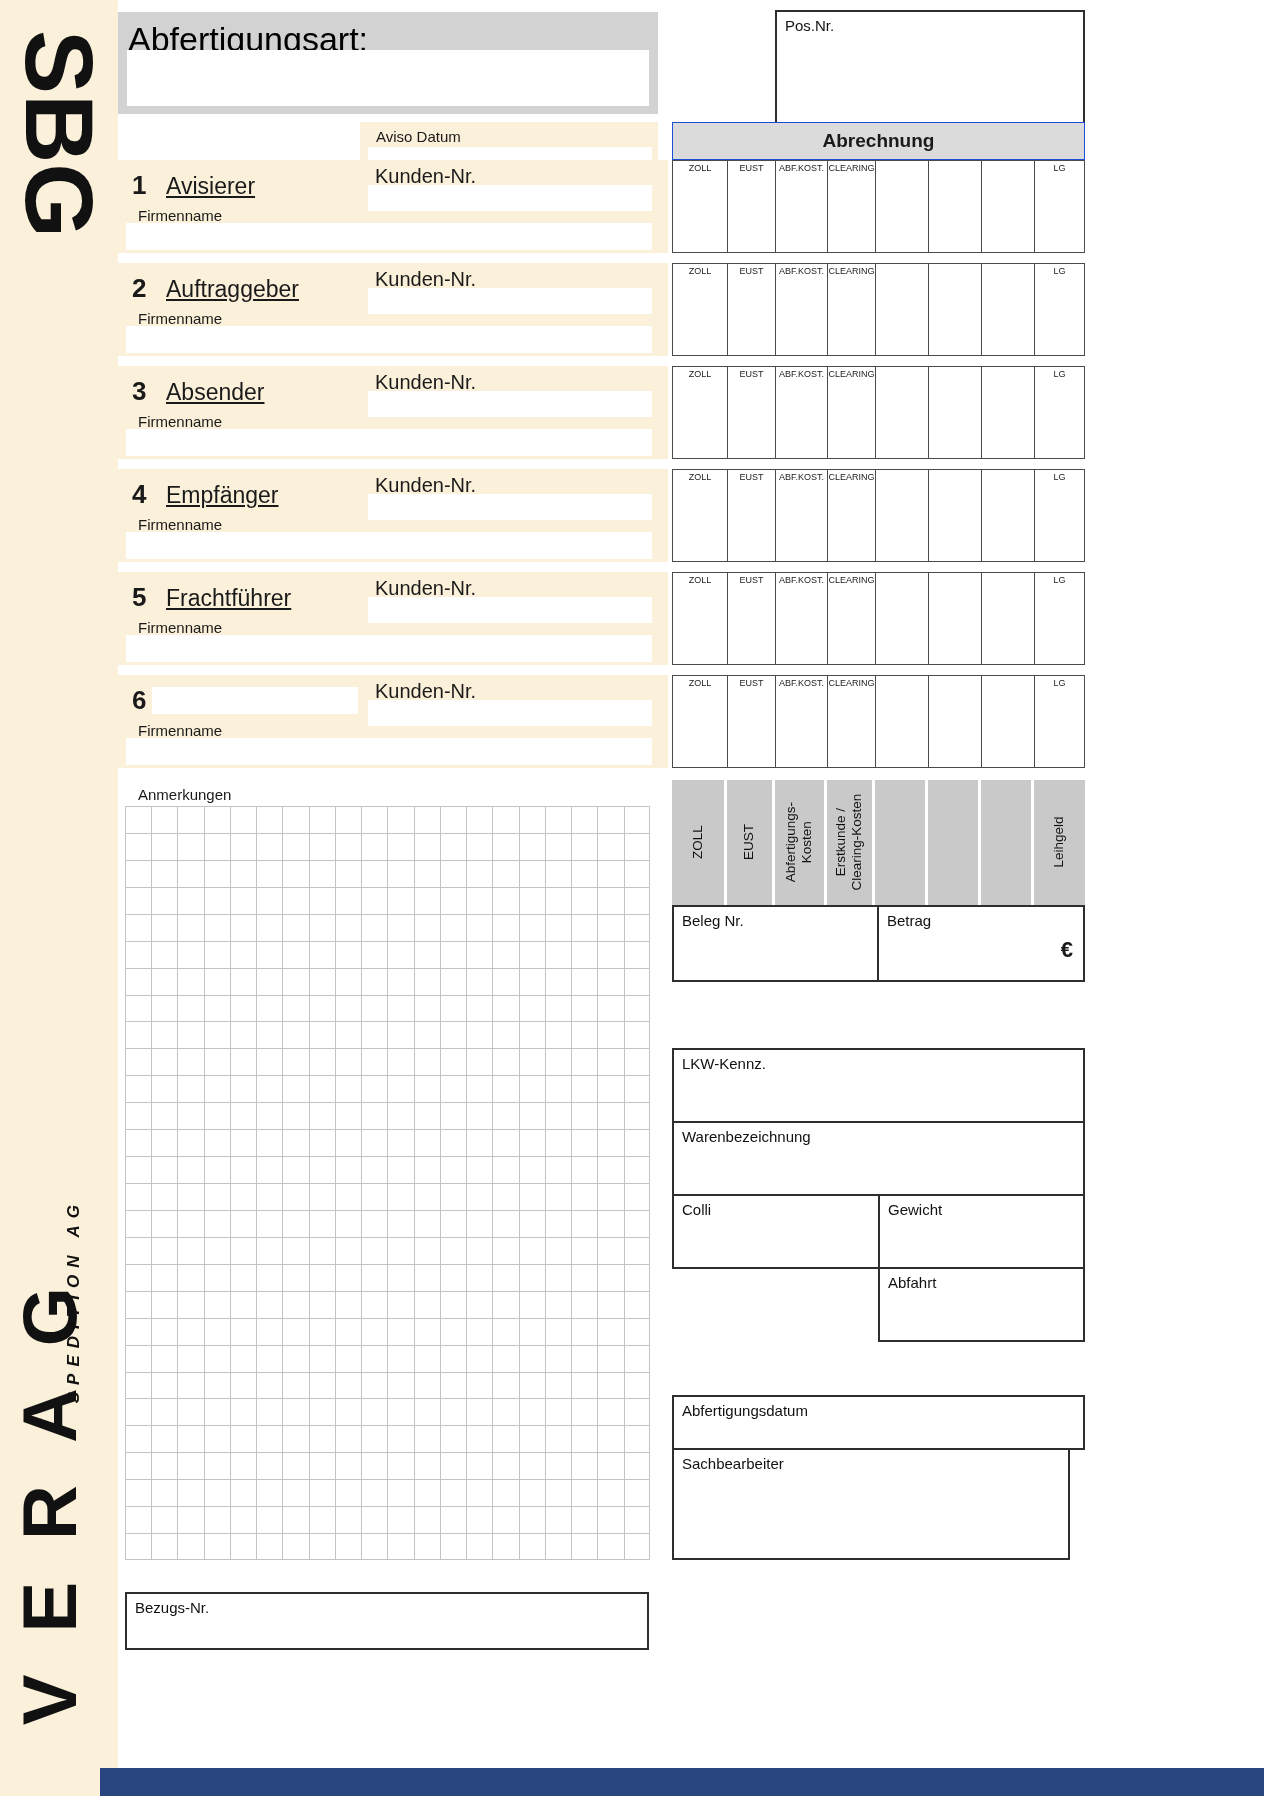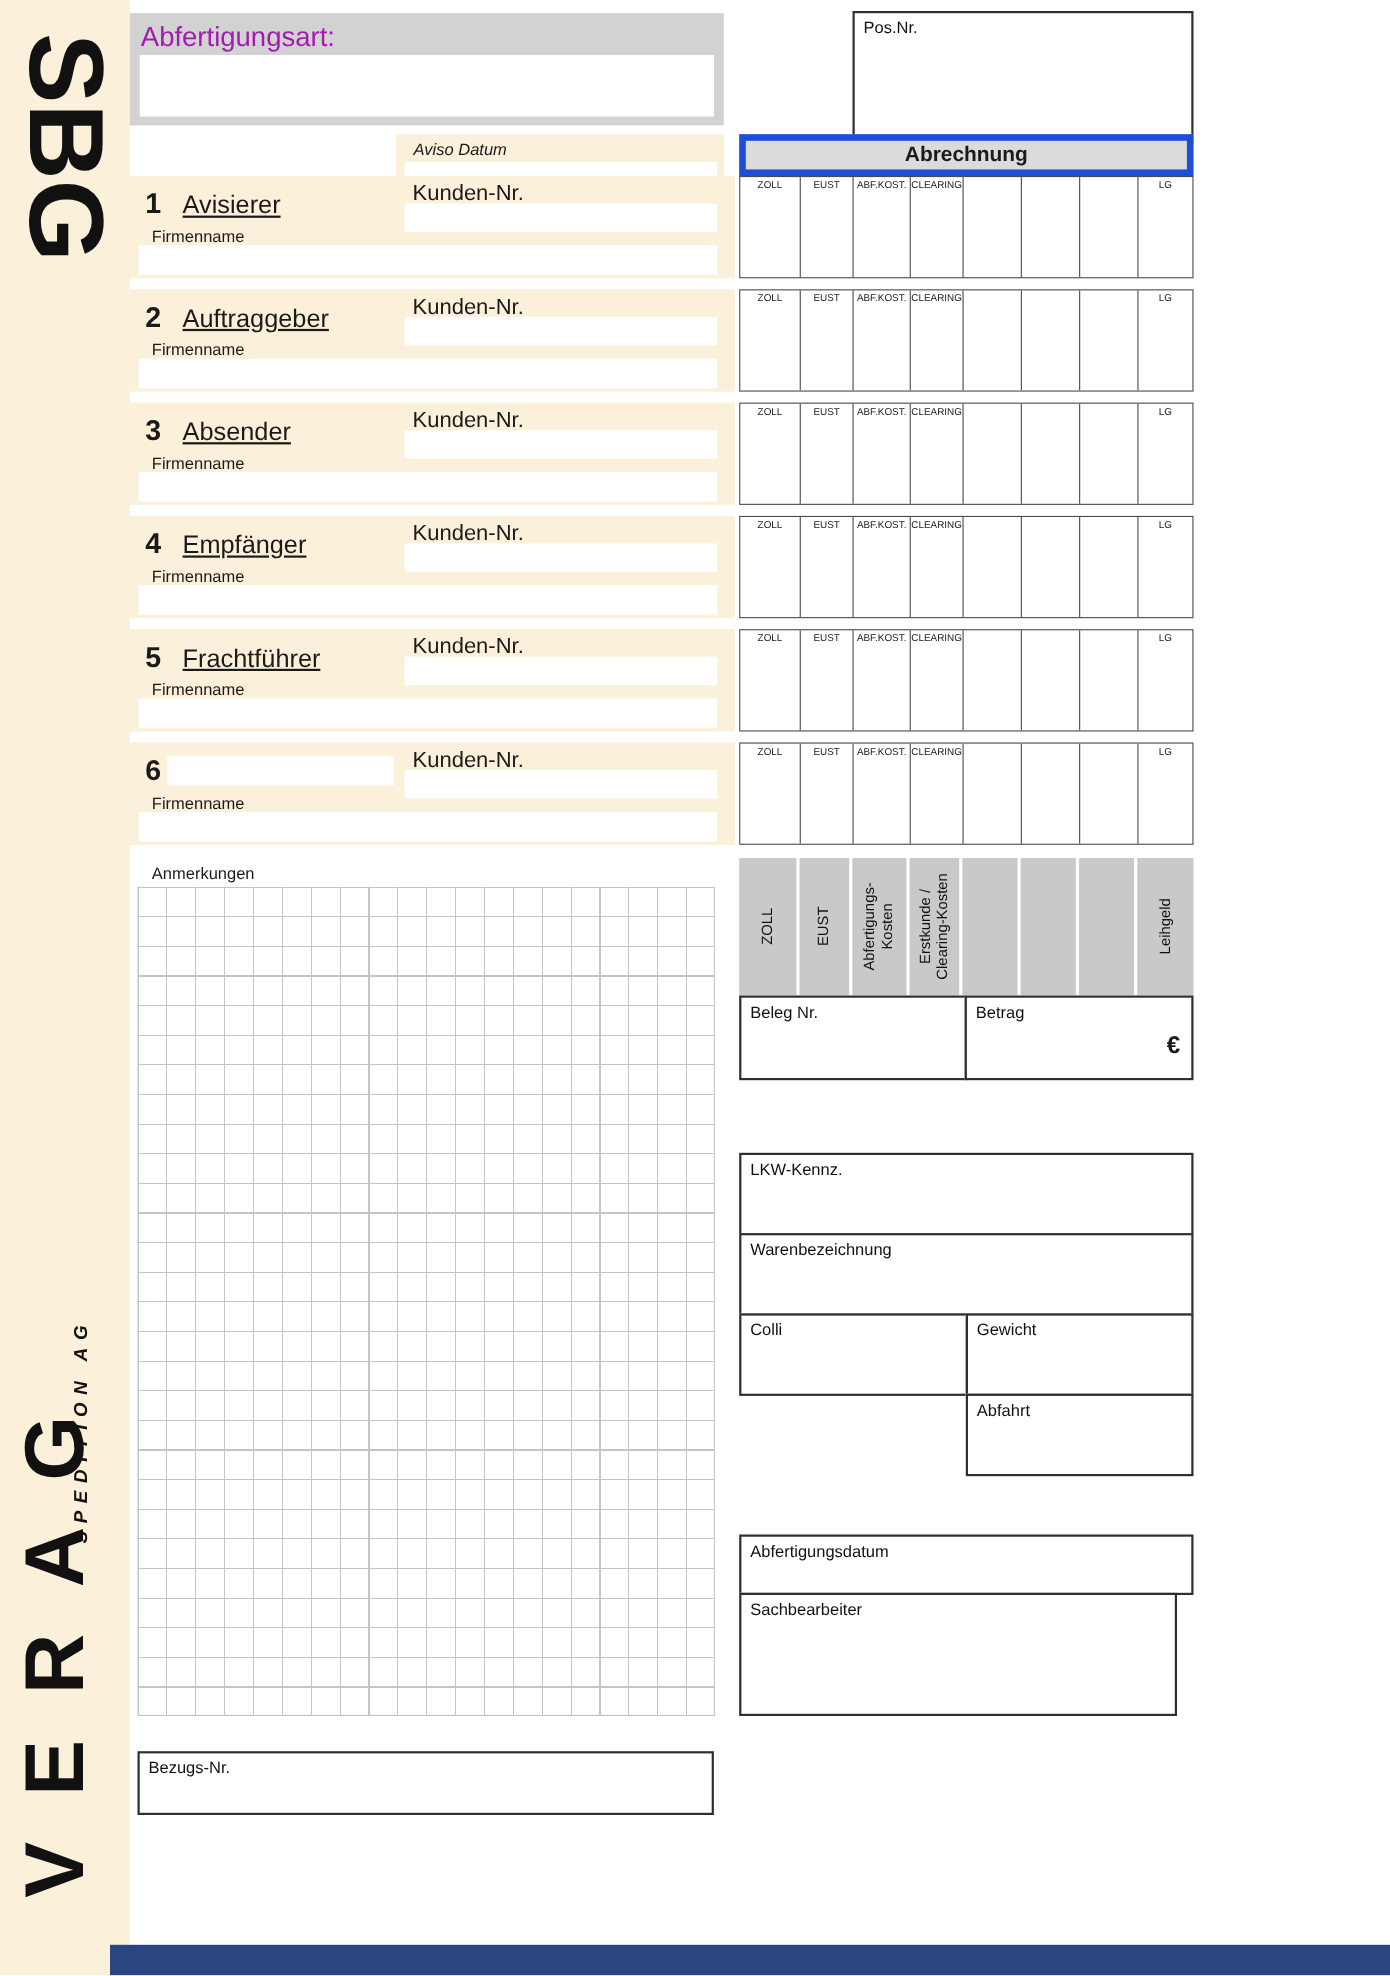--- a/index.html
+++ b/index.html
@@ -20,49 +20,49 @@
     left:12px; bottom:71px; writing-mode:vertical-rl; transform:rotate(180deg);
     font-size:76px; font-weight:900; letter-spacing:42px; line-height:1; color:#111;
   }
   .spedition {
     left:64px; top:1198px; writing-mode:vertical-rl; transform:rotate(180deg);
     font-size:17px; font-weight:bold; font-style:italic; letter-spacing:7px; color:#111;
   }
 
   
   .hdr-gray { left:118px; top:12px; width:540px; height:102px; background:#d2d2d2; }
-  .hdr-label { position:absolute; left:10px; top:8px; font-size:25px; color:#a21caf; }
+  .hdr-label { position:absolute; left:10px; top:8px; font-size:34px; color:#000000; }
   .hdr-input { position:absolute; left:9px; top:38px; width:522px; height:56px; background:#ffffff; }
 
   .box { border:2px solid #2e2e2e; background:#ffffff; }
   .box-label { font-size:15px; padding:5px 0 0 8px; color:#111; }
 
   .filiale { left:672px; top:10px; width:105px; height:96px; }
   .filiale-value { position:absolute; left:8px; top:36px; font-size:40px; font-weight:bold; }
   .posnr { left:775px; top:10px; width:310px; height:120px; }
 
   
   .aviso-band { left:360px; top:122px; width:298px; height:44px; background:#fbf0d9; }
-  .aviso-label { position:absolute; left:16px; top:6px; font-size:15px;font-style:italic; }
+  .aviso-label { position:absolute; left:16px; top:6px; font-size:15px; }
   .aviso-field { position:absolute; left:8px; top:25px; width:284px; height:18px; background:#ffffff; }
 
   
   .section { left:118px; width:550px; height:93px; background:#fbf0d9; }
   .sec-num { position:absolute; left:14px; top:10px; font-size:26px; font-weight:bold; }
   .sec-title { position:absolute; left:48px; top:13px; font-size:23px;text-decoration:underline; }
   .sec-title-field { position:absolute; left:34px; top:12px; width:206px; height:27px; background:#ffffff; }
   .sec-kunden-lbl { position:absolute; left:257px; top:5px; font-size:20px; }
   .sec-kunden-field { position:absolute; left:250px; top:25px; width:284px; height:26px; background:#ffffff; }
   .sec-firma-lbl { position:absolute; left:20px; top:47px; font-size:15px; }
   .sec-firma-field { position:absolute; left:8px; top:63px; width:526px; height:27px; background:#ffffff; }
 
   
   .abr-title {
     left:672px; top:122px; width:413px; height:38px; background:#dbdbdb;
-    border:6px solid #1d4ed8; display:flex; align-items:center; justify-content:center;
+    border:1px solid #1d4ed8; display:flex; align-items:center; justify-content:center;
     font-size:19px; font-weight:bold;
   }
   .abr-row {
     left:672px; width:413px; height:93px; display:flex;
     border:1px solid #4a4a4a; background:#ffffff;
   }
   .abr-cell {
     border-right:1px solid #4a4a4a; font-size:9px; display:flex;
     justify-content:center; align-items:flex-start; padding-top:2px; color:#222;
     flex:0 0 auto; overflow:hidden;

